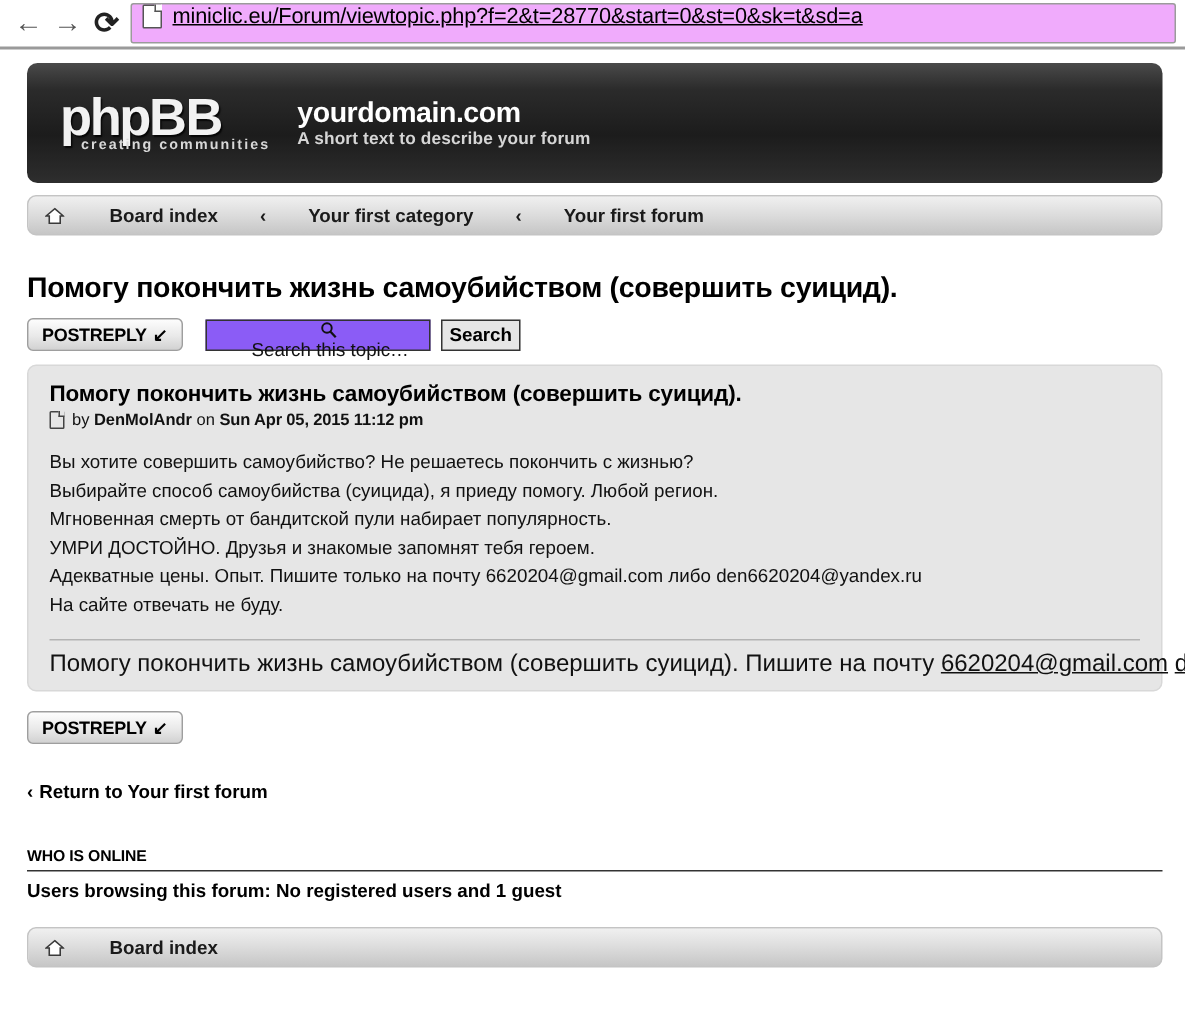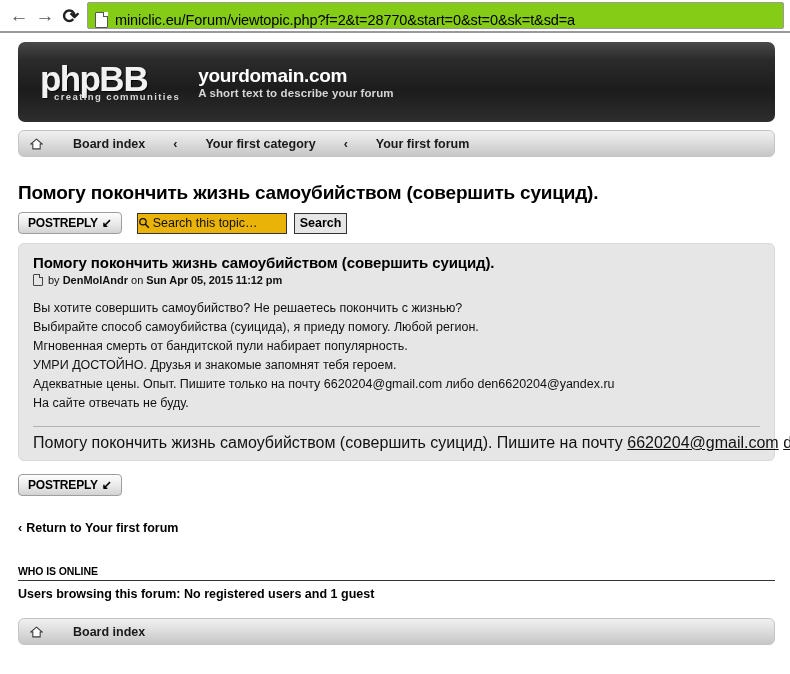--- a/index.html
+++ b/index.html
@@ -42,25 +42,26 @@
     font-size: 20px;
     font-weight: bold;
     margin-right: 3px;
   }
   .url-box {
     flex: 1 1 auto;
     height: 27px;
     margin-right: 6px;
     border: 1px solid #9b9b9b;
     border-radius: 2px;
-    background: #84cc16;
-    display: flex;
-    align-items: flex-end;
+    background: #f0abfc;
+    display: flex;
+    align-items: flex-start;
     padding-left: 7px;
     box-sizing: border-box;
+    text-decoration: underline;
   }
   .favicon {
     width: 11px;
     height: 14px;
     border: 1.3px solid #555;
     border-radius: 1px;
     position: relative;
     flex: 0 0 auto;
     margin-right: 7px;
     background: #fff;
@@ -203,25 +204,26 @@
   .search-wrap {
     margin-left: 15px;
     display: flex;
     align-items: center;
     gap: 7px;
   }
   .search-input-box {
     width: 150px;
     height: 21px;
     border: 1.6px solid #333;
-    background: #eab308;
-    display: flex;
-    align-items: center;
-    padding-left: 0;
-    box-sizing: border-box;
+    background: #8b5cf6;
+    display: flex;
+    align-items: center;
+    padding-left: 17px;
+    box-sizing: border-box;
+    flex-direction: column;
   }
   .mag-icon { width: 12px; height: 12px; flex: 0 0 auto; margin-right: 3px; }
   .search-ph {
     font-size: 12.5px;
     color: #111;
     white-space: nowrap;
   }
   .search-btn {
     height: 21px;
     padding: 0 5px;

